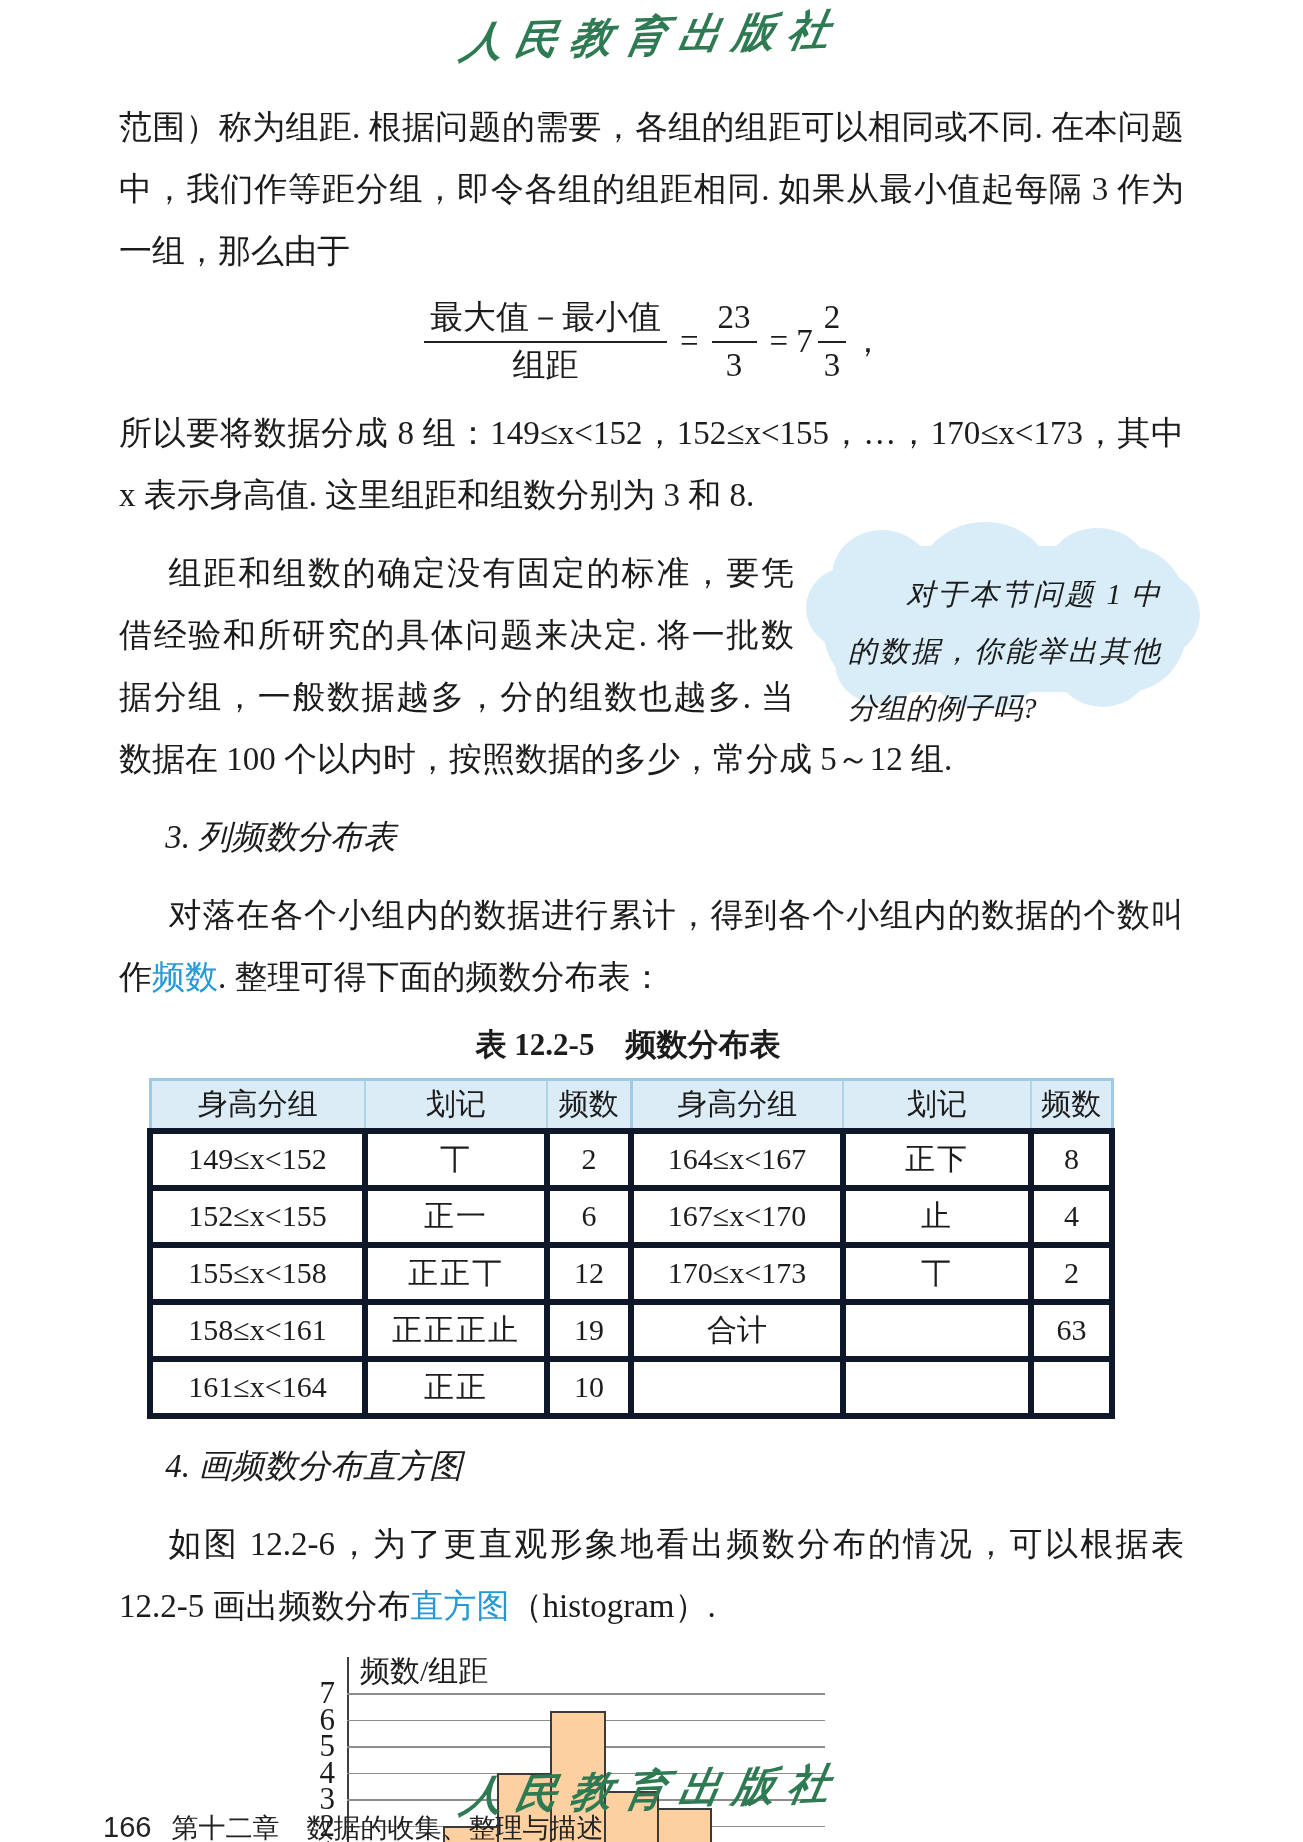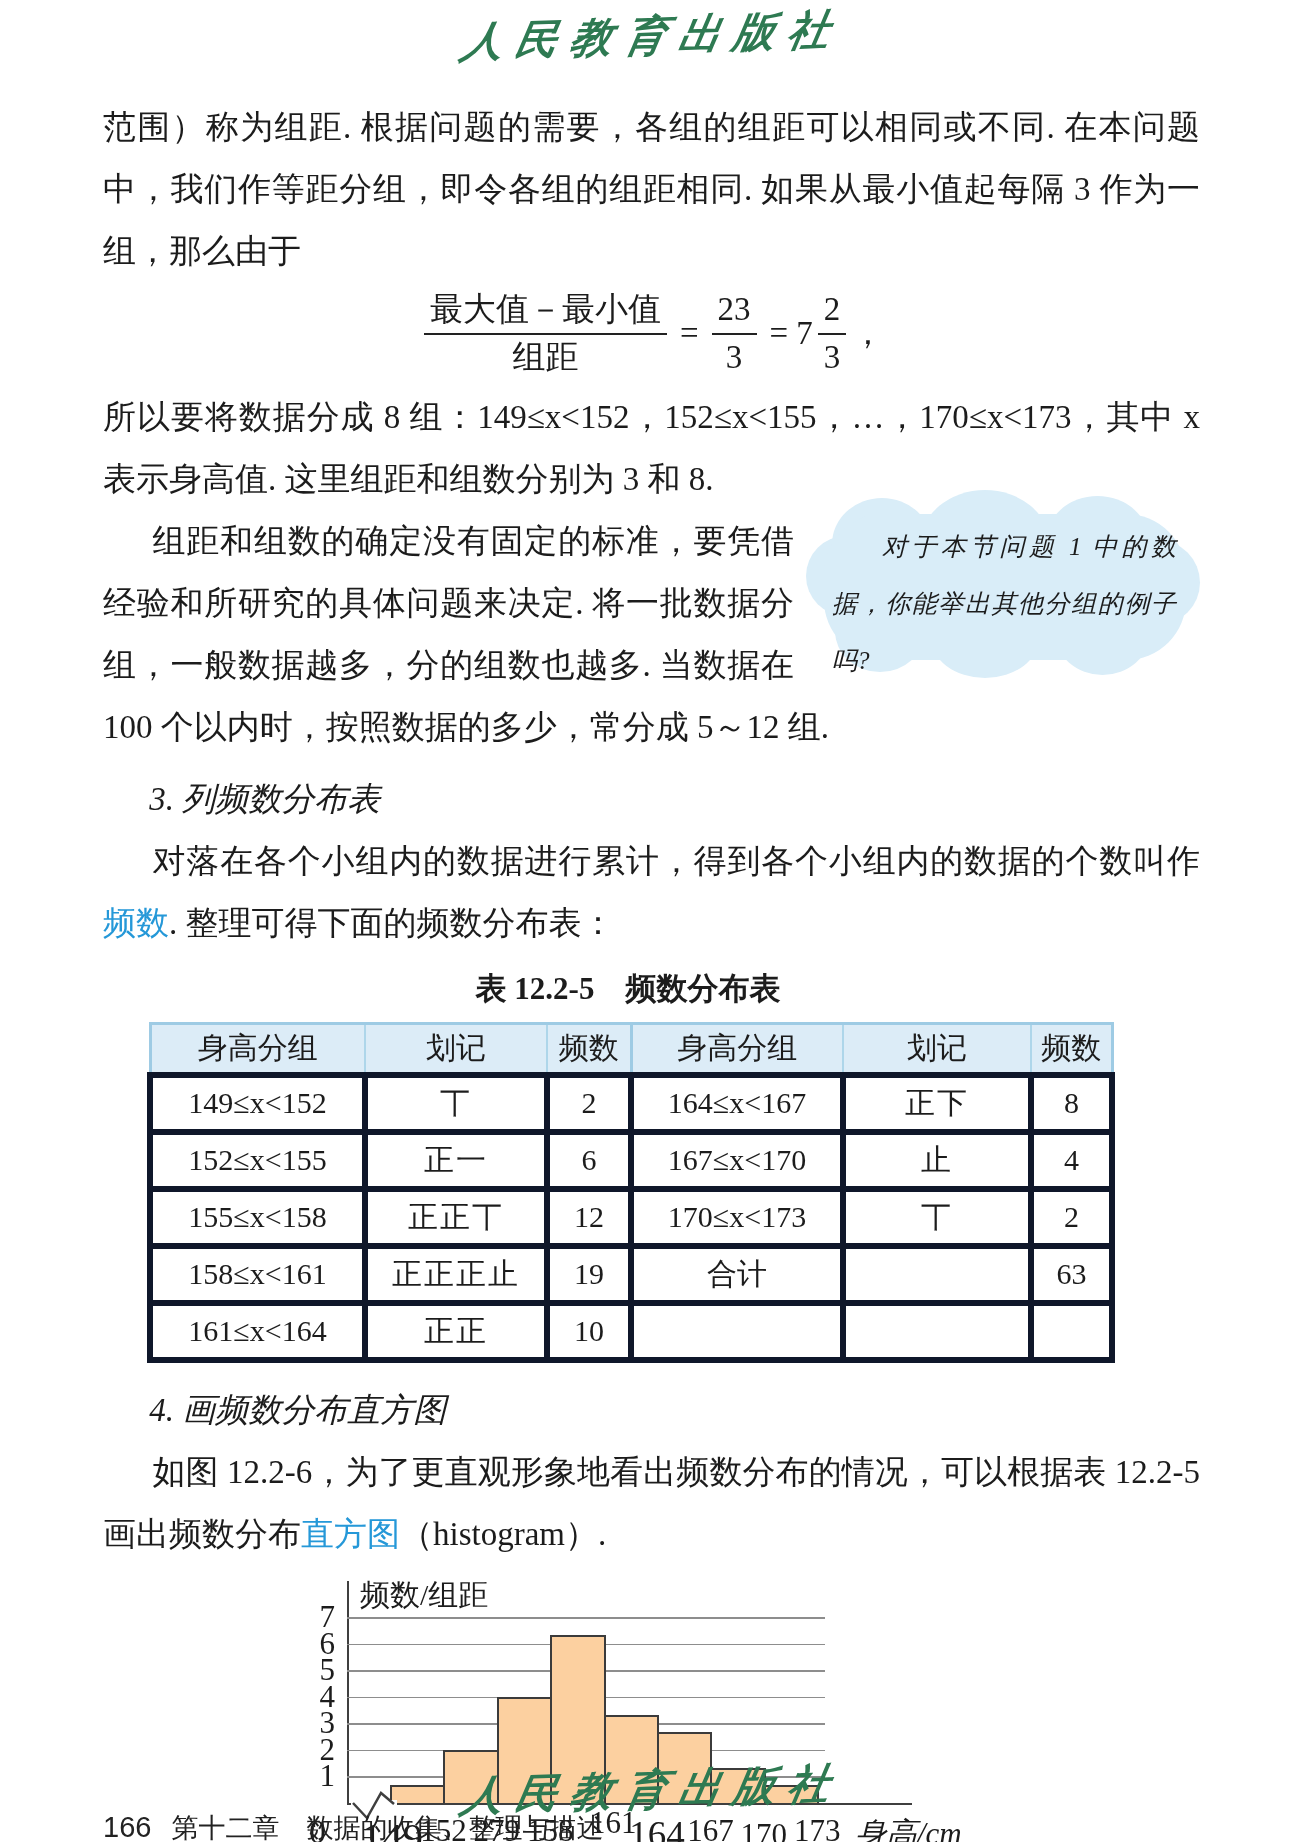--- a/index.html
+++ b/index.html
@@ -3,38 +3,38 @@
 <meta charset="utf-8">
 <style>
   html,body{margin:0;padding:0;background:#ffffff;}
   .page{position:relative;width:1303px;height:1842px;background:#ffffff;overflow:hidden;
         font-family:"Liberation Serif","DejaVu Serif",serif;color:#1c1c1c;}
   
   .logo-top{text-align:center;padding-top:8px;height:60px;}
   .logo-script{display:inline-block;font-family:"DejaVu Serif",serif;font-style:italic;font-weight:bold;
         color:#2e7a52;font-size:42px;letter-spacing:12px;transform:skewX(-12deg) rotate(-2deg);}
   .content{padding:0 103px;}
-  p{margin:0;}
+  p{margin:16px;}
   .body-text{font-size:33px;line-height:62px;text-align:justify;}
   .indent{text-indent:1.5em;}
   .heading-kai{font-size:33px;line-height:62px;font-style:italic;text-indent:1.4em;margin-top:10px;}
   .term{color:#2598d8;}
   
   .formula{display:flex;justify-content:center;align-items:center;font-size:33px;margin:8px 0 8px 0;}
   .frac{display:inline-flex;flex-direction:column;align-items:center;margin:0 5px;}
   .fnum{padding:0 6px 3px;line-height:1.2;}
   .fbar{align-self:stretch;height:2.5px;background:#222;}
   .fden{padding:3px 6px 0;line-height:1.2;}
   .op{margin:0 8px;}
   .mixed{display:inline-flex;align-items:center;}
   
   .cloud{float:right;width:390px;height:180px;margin:-12px 0 6px 16px;position:relative;}
   .cloud .blob{position:absolute;background:#d9edf8;border-radius:50%;}
   .cloud-core{position:absolute;left:14px;right:14px;top:16px;bottom:18px;background:#d9edf8;border-radius:60px;}
-  .cloud-text{position:relative;font-size:25px;line-height:57px;font-style:italic;
+  .cloud-text{position:relative;font-size:29px;line-height:57px;font-style:italic;
         padding:20px 24px 0 22px;text-indent:2em;text-align:justify;}
   
   .table-title{font-size:31px;font-weight:bold;text-align:center;width:962px;margin:14px 0 12px 44px;}
   table.freq{margin-left:44px;border-collapse:collapse;width:962px;table-layout:fixed;
         font-size:30px;border:3px solid #9ecbe4;}
   table.freq th{background:#dcecf7;font-weight:normal;height:45px;border:2px solid #aed6ea;text-align:center;}
   table.freq td{height:49px;border:6px solid #0f172a;text-align:center;}
   table.freq .split{border-left:3px solid #9ecbe4;}
   .tally{letter-spacing:2px;}
   

